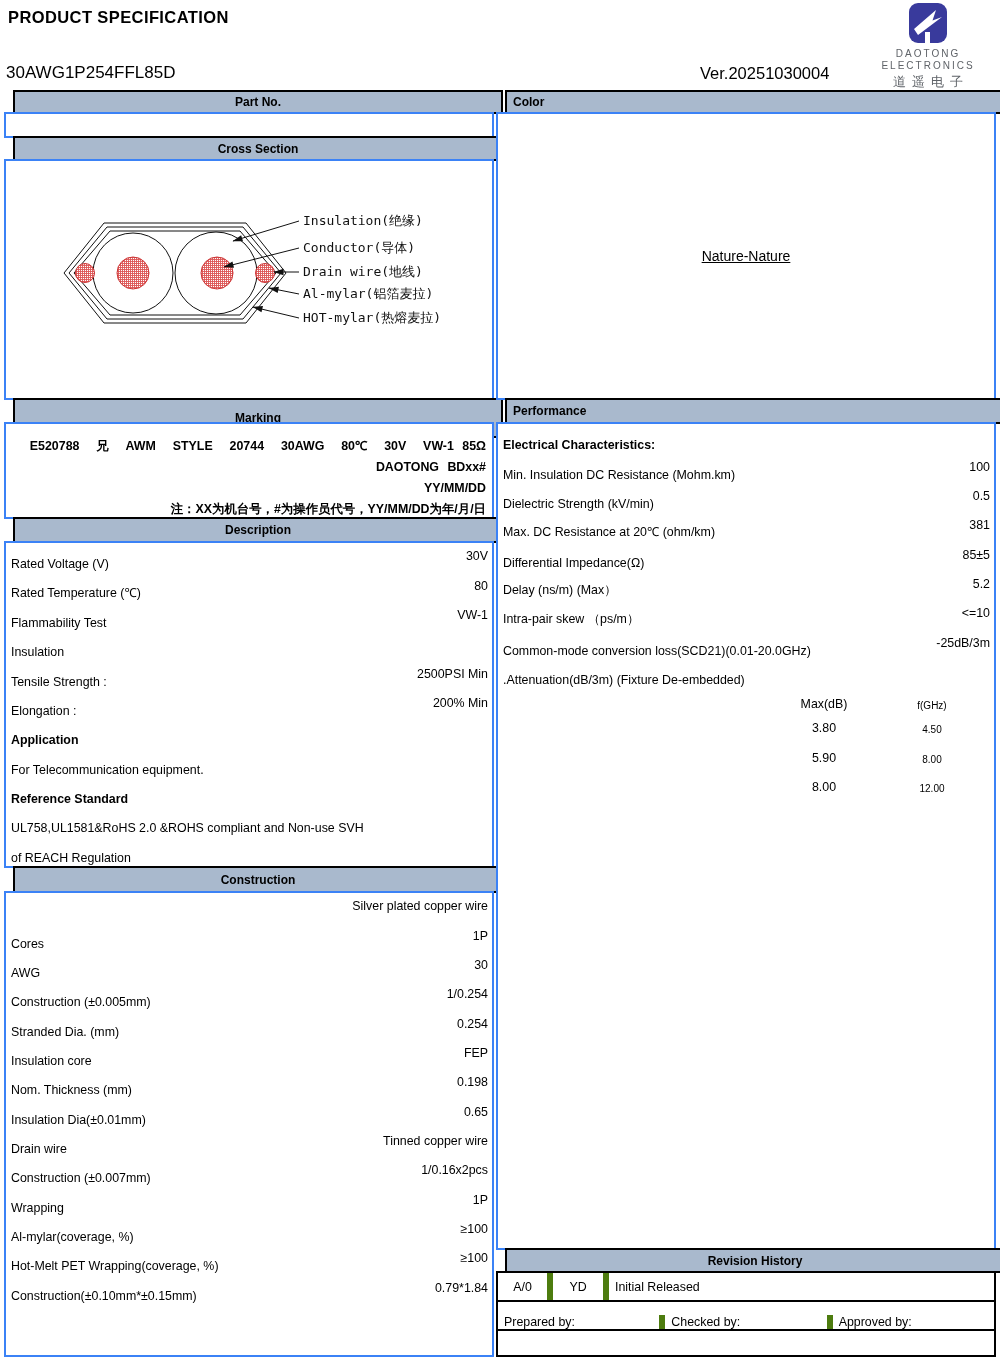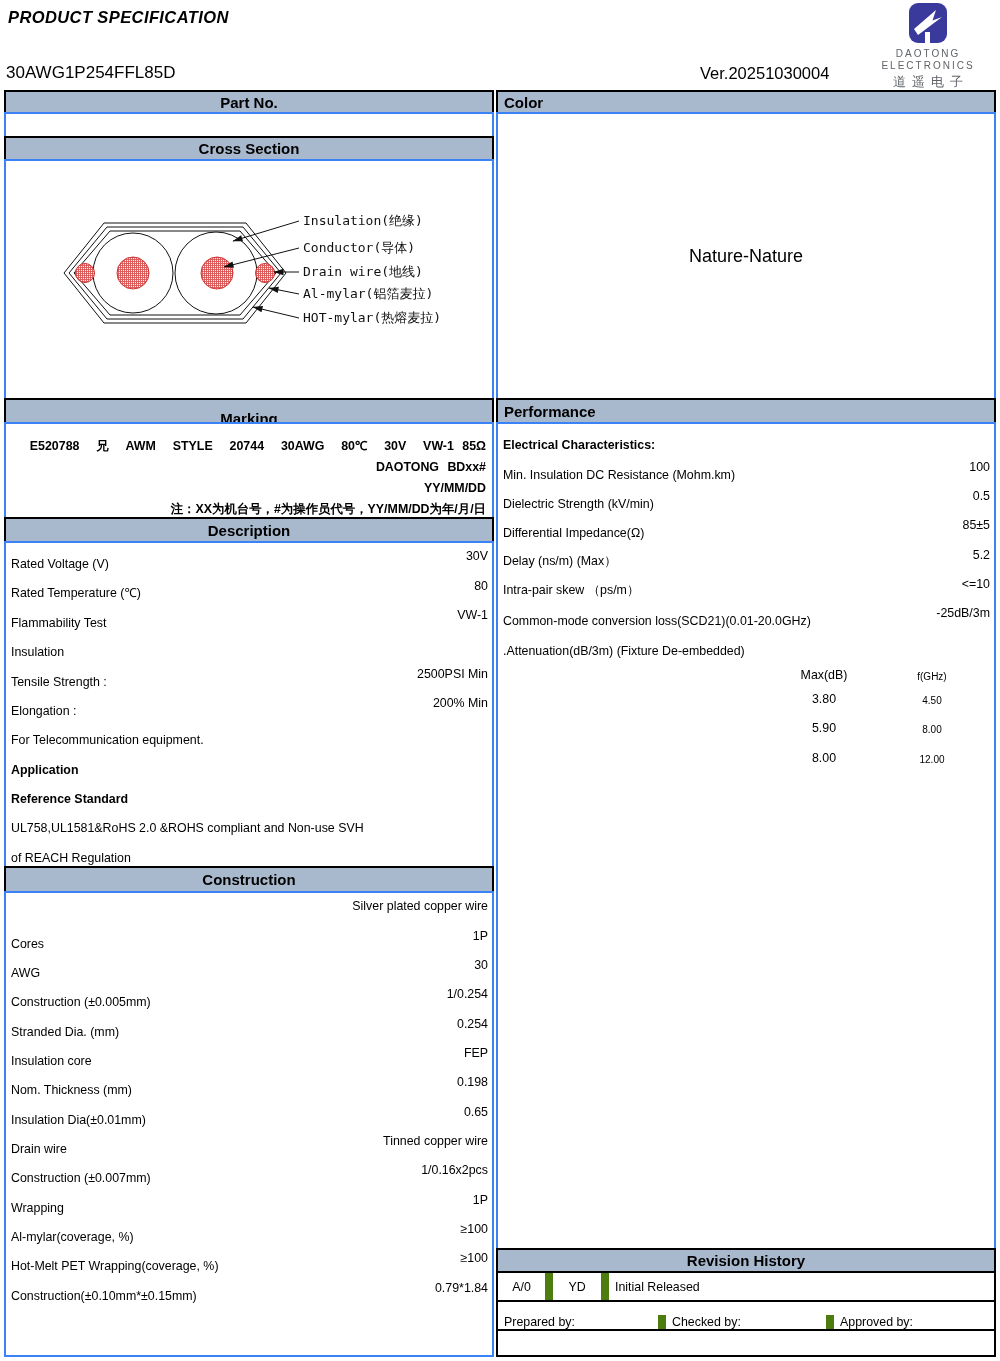--- a/index.html
+++ b/index.html
@@ -1,43 +1,43 @@
 <!DOCTYPE html>
 <html><head>
 <meta charset="utf-8">
 <style>
   html,body{margin:0;padding:0;background:#fff;}
   .page{position:relative;width:1000px;height:1361px;background:#fff;
         font-family:"Liberation Sans",sans-serif;color:#000;overflow:hidden;}
   .abs{position:absolute;box-sizing:border-box;}
-  .doc-title{left:8px;top:8px;font-size:16.5px;font-weight:bold;letter-spacing:.4px;font-style:italic;}
+  .doc-title{left:8px;top:8px;font-size:16.5px;font-weight:bold;letter-spacing:.4px;}
   .part-number{left:6px;top:63px;font-size:17px;}
   .version{left:700px;top:64px;font-size:16.5px;}
   .logo{left:858px;top:2px;width:140px;text-align:center;line-height:1;}
   .logo-en{font-size:10px;letter-spacing:2px;color:#5f6368;margin-top:2px;}
   .logo-cn{font-size:13px;letter-spacing:6px;color:#5f6368;margin-top:4px;padding-left:6px;}
-  .hdr{background:#a9b9cd;border:2px solid #000;font-weight:bold;font-size:15px;
-       display:flex;align-items:center;justify-content:center;}
+  .hdr{background:#a9b9cd;border:2px solid #000;font-weight:bold;font-size:12px;
+       display:flex;align-items:center;justify-content:center;margin-left:9px;}
   .hdr.leftalign{justify-content:flex-start;padding-left:6px;}
   .cell{border:2px solid #3b82f6;background:#fff;}
   .col-l{left:4px;width:490px;}
   .col-r{left:496px;width:500px;}
   .rowline{position:relative;height:29.35px;}
   .lbl{position:absolute;left:5px;bottom:3px;font-size:12.4px;white-space:nowrap;}
   .val{position:absolute;right:4px;bottom:11px;font-size:12.4px;white-space:nowrap;}
   .rows-host{padding-top:2px;}
   .mk{padding:12px 6px 0 6px;font-size:12.4px;font-weight:bold;text-align:right;}
   .mk div{line-height:21px;white-space:pre-wrap;}
   .mk .mk-first{text-indent:16px;word-spacing:5px;}
-  .color-val{display:flex;align-items:center;justify-content:center;font-size:18px;height:100%;}
+  .color-val{display:flex;align-items:center;justify-content:center;font-size:14px;height:100%;text-decoration:underline;}
   .at-head{position:relative;height:24px;font-size:12.4px;}
   .at1{position:absolute;left:256px;width:140px;text-align:center;bottom:3px;font-size:12.4px;}
   .at2{position:absolute;left:374px;width:120px;text-align:center;bottom:3px;font-size:10px;}
   .rev-row{display:flex;border:2px solid #000;background:#fff;font-size:12.4px;}
-  .rev-c{border-right:8px solid #4d7c0f;display:flex;align-items:center;box-sizing:border-box;}
+  .rev-c{border-right:6px solid #4d7c0f;display:flex;align-items:center;box-sizing:border-box;}
   .rev-c:last-child{border-right:none;}
   .rev-center{justify-content:center;}
   .rev-pad{padding-left:6px;}
   .cs-label{font-family:"DejaVu Sans Mono",monospace;font-size:13px;fill:#111;}
   svg .ln{stroke:#111;stroke-width:1;fill:none;}
 </style>
 </head>
 <body>
 
 <div class="page">
@@ -135,26 +135,26 @@
     <span class="lbl">Tensile Strength :</span>
     <span class="val">2500PSI Min</span>
   </div>
 
   <div class="rowline">
     <span class="lbl">Elongation :</span>
     <span class="val">200% Min</span>
   </div>
 
   <div class="rowline">
+    <span class="lbl" style="font-weight: bold;">Application</span>
+    <span class="val"></span>
+  </div>
+
+  <div class="rowline">
     <span class="lbl">For Telecommunication equipment.</span>
-    <span class="val"></span>
-  </div>
-
-  <div class="rowline">
-    <span class="lbl" style="font-weight: bold;">Application</span>
     <span class="val"></span>
   </div>
 
   <div class="rowline">
     <span class="lbl" style="font-weight: bold; text-align: right;">Reference Standard</span>
     <span class="val"></span>
   </div>
 
   <div class="rowline">
     <span class="lbl">UL758,UL1581&amp;RoHS 2.0 &amp;ROHS compliant and Non-use SVH</span>
@@ -256,20 +256,24 @@
   <div class="rowline">
     <span class="lbl">Min. Insulation DC Resistance (Mohm.km)</span>
     <span class="val">100</span>
   </div>
 
   <div class="rowline">
     <span class="lbl">Dielectric Strength (kV/min)</span>
     <span class="val">0.5</span>
   </div>
 
+  <div class="rowline">
+    <span class="lbl">Max. DC Resistance at 20℃ (ohm/km)</span>
+    <span class="val">381</span>
+  </div>
 
   <div class="rowline">
     <span class="lbl">Differential Impedance(Ω)</span>
     <span class="val">85±5</span>
   </div>
 
   <div class="rowline">
     <span class="lbl">Delay (ns/m)  (Max）</span>
     <span class="val">5.2</span>
   </div>

